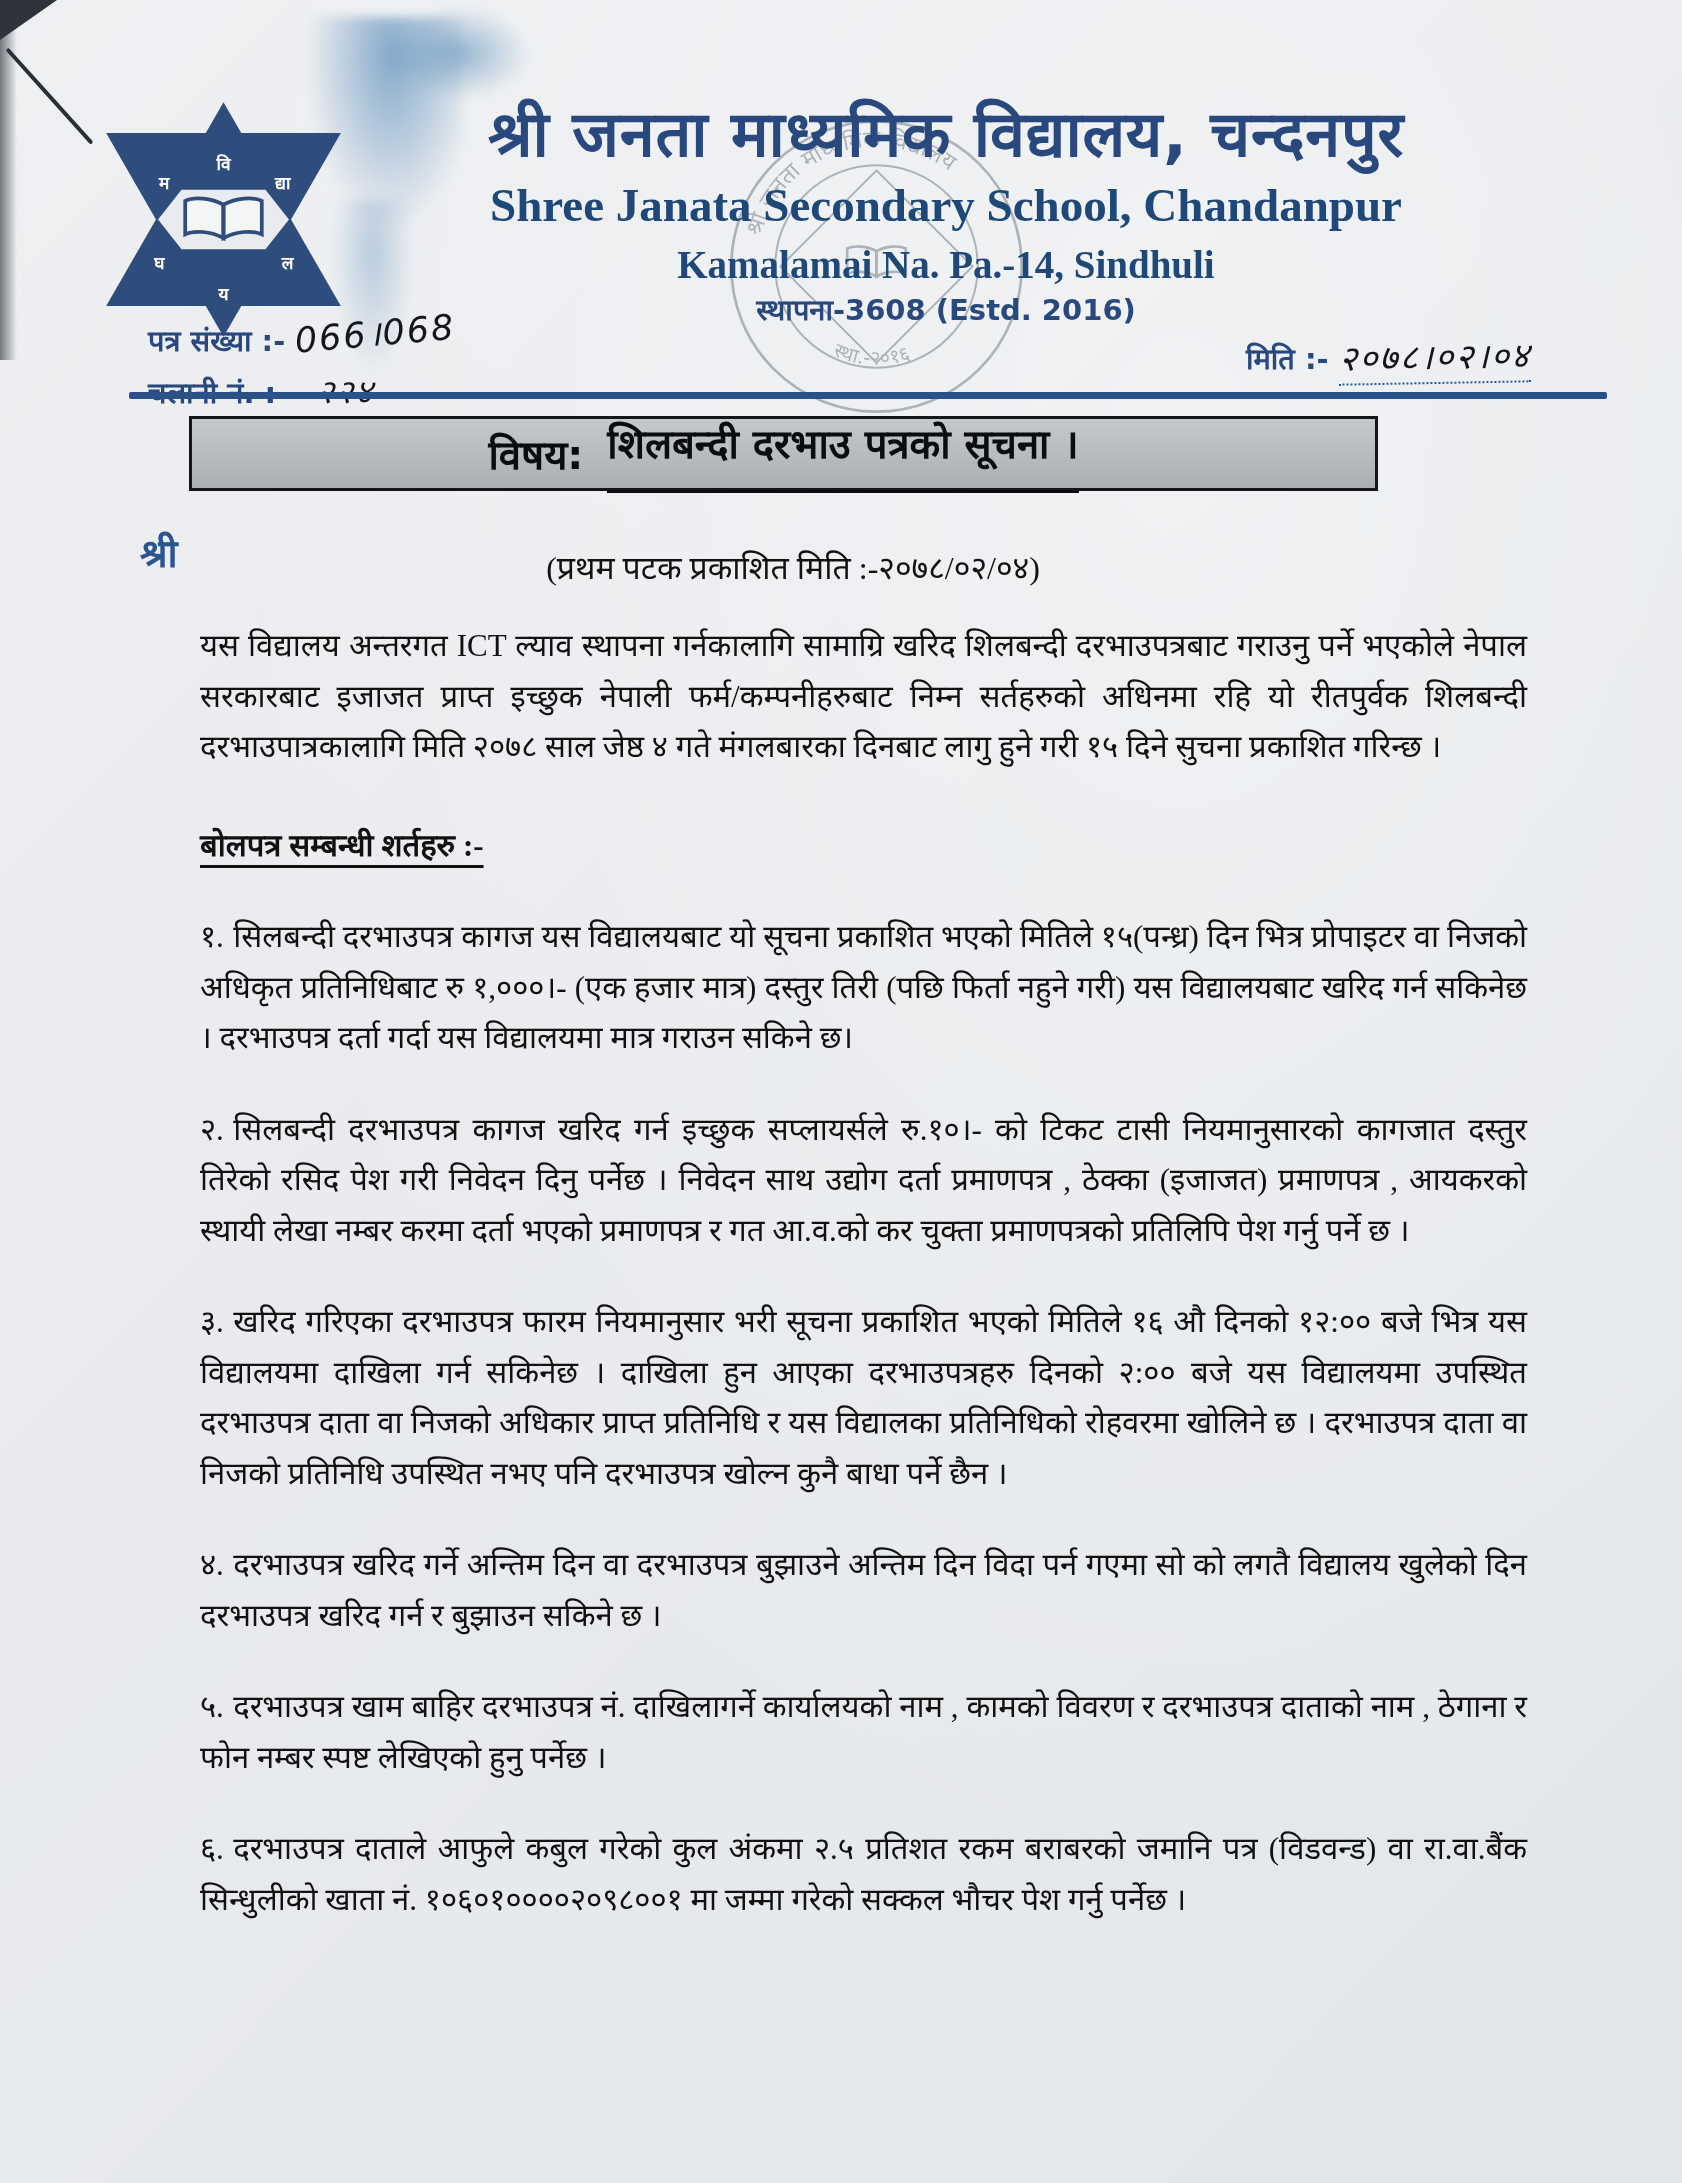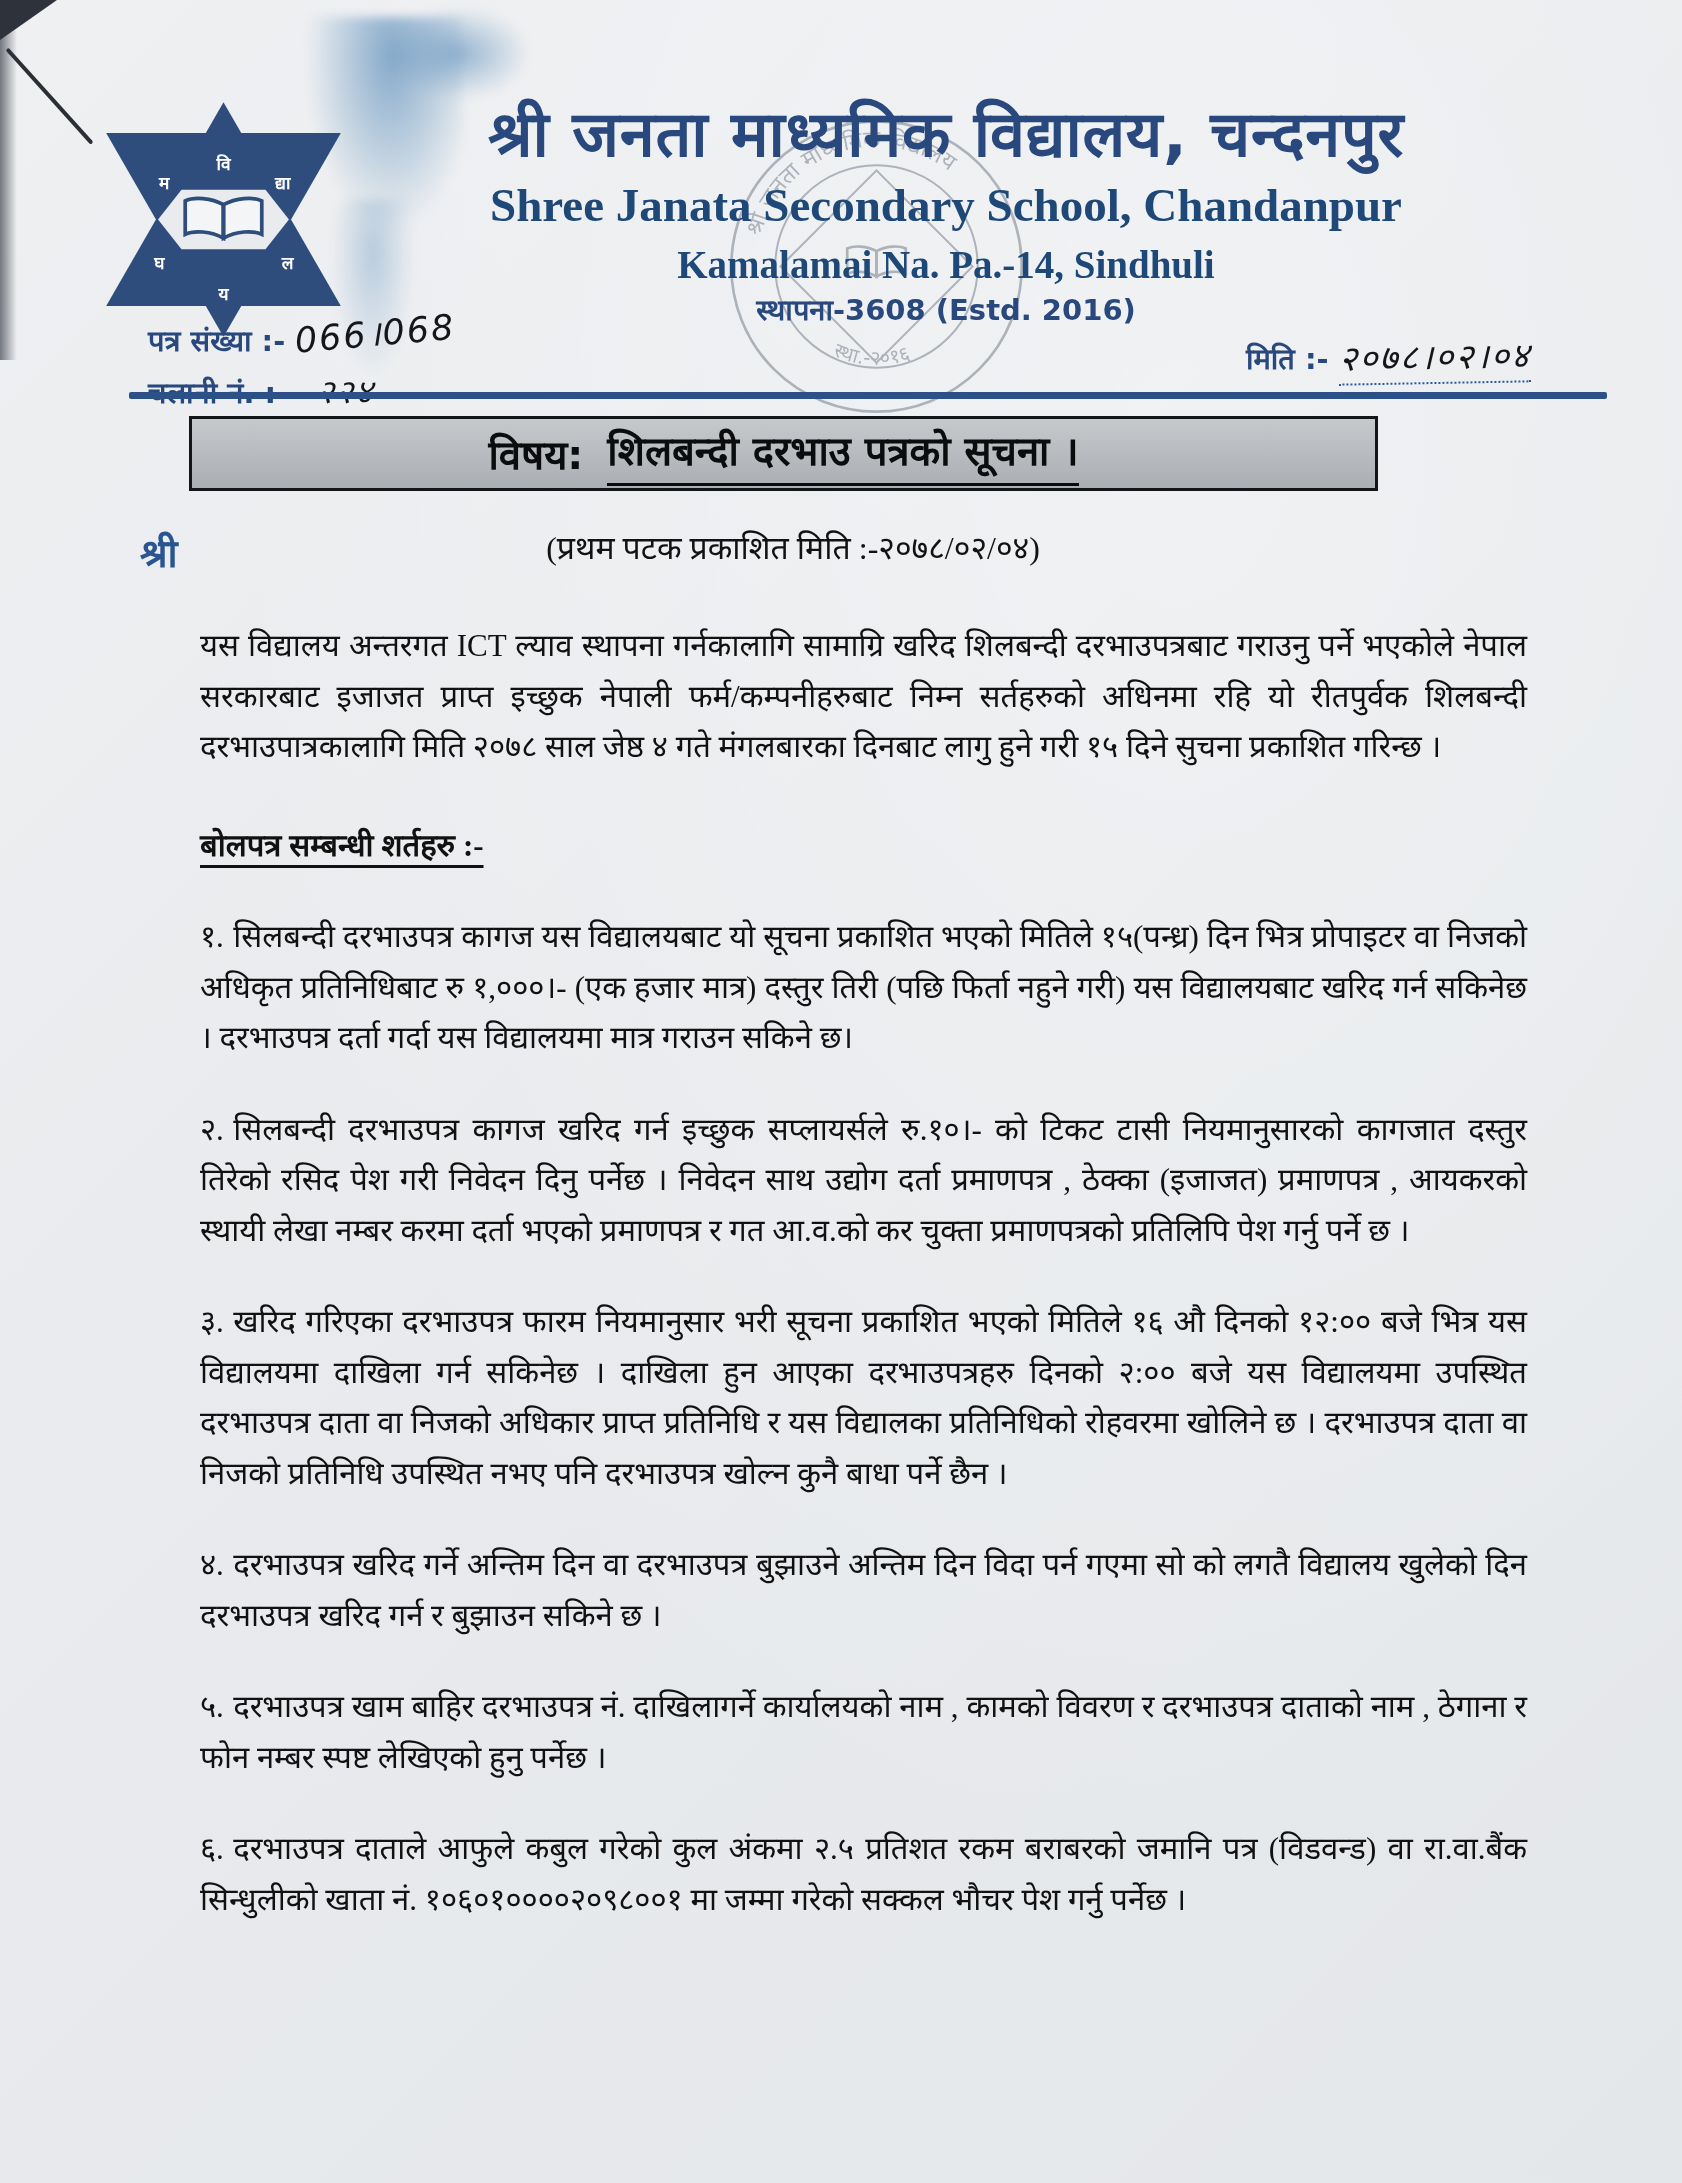--- a/index.html
+++ b/index.html
@@ -51,25 +51,25 @@
 
   .stamp{position:absolute;left:720px;top:110px;width:313px;height:313px;opacity:.5;}
 
   .divider{position:absolute;left:129px;top:392px;width:1478px;height:6.7px;background:#2b5186;border-radius:2px;}
 
   .subject-band{position:absolute;left:189px;top:416px;width:1189px;height:75px;
     background:linear-gradient(#c6c9cc,#abaeb2);
     border:3.3px solid #141518;box-sizing:border-box;
     display:flex;align-items:center;justify-content:center;
     font-family:"DejaVu Sans", sans-serif;font-weight:bold;font-size:40px;color:#0b0c0d;}
-  .subject-band .u{border-bottom:3.3px solid #0b0c0d;padding-bottom:6px;margin-left:24px;}
+  .subject-band .u{border-bottom:3.3px solid #0b0c0d;padding-bottom:20px;margin-left:24px;}
 
   .shree-mark{position:absolute;left:140px;top:525px;
     font-family:Liberation Mono, monospace;font-weight:bold;font-size:39px;color:#2a5590;}
-  .pub-line{position:absolute;left:0;top:525px;width:1586px;text-align:center;
+  .pub-line{position:absolute;left:0;top:545px;width:1586px;text-align:center;
     font-size:32px;color:#121212;}
 
   .body-text{position:absolute;left:200px;top:621px;width:1327px;
     font-size:31px;line-height:1.63;text-align:justify;color:#111;}
   .body-text p{margin:0;}
   .cond-head{margin-top:48px !important;font-weight:bold;display:inline-block;
     text-decoration:underline;text-underline-offset:9.3px;text-decoration-thickness:2.7px;}
   .cond{margin-top:41px !important;}
   .cond .num{padding-right:9.3px;}
 </style>

